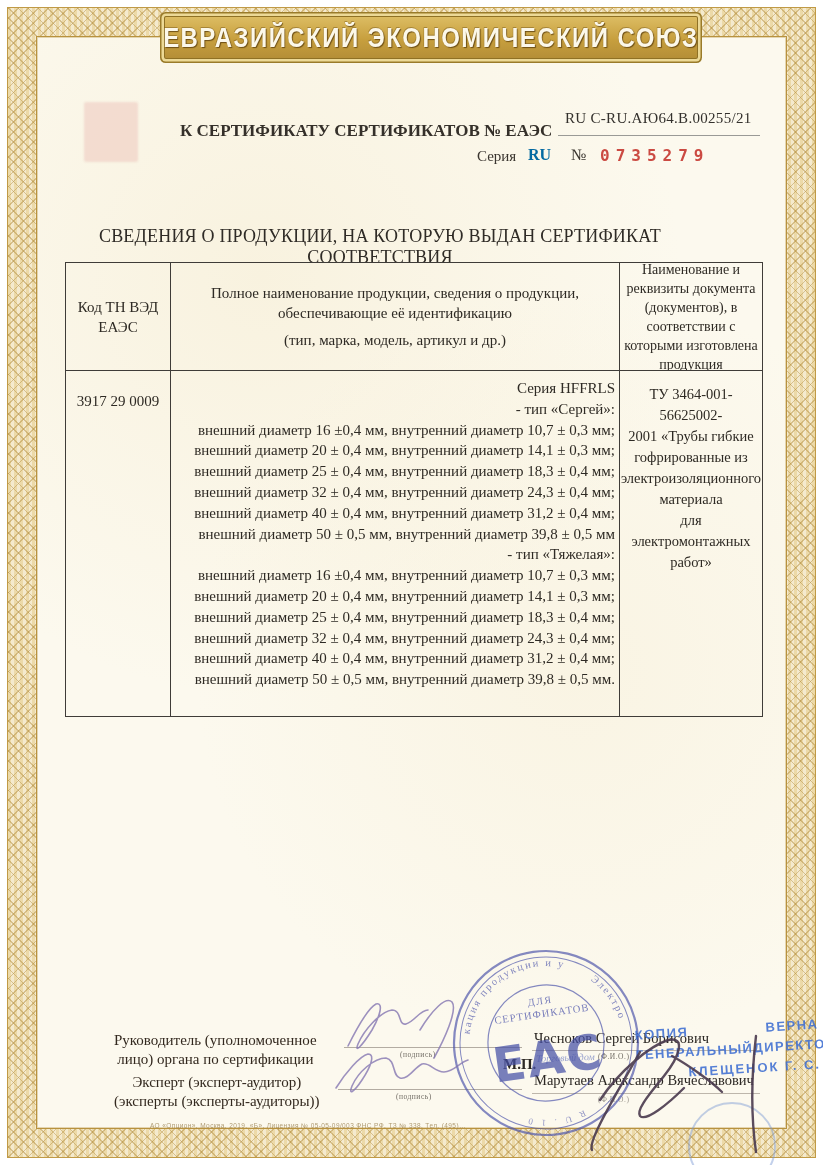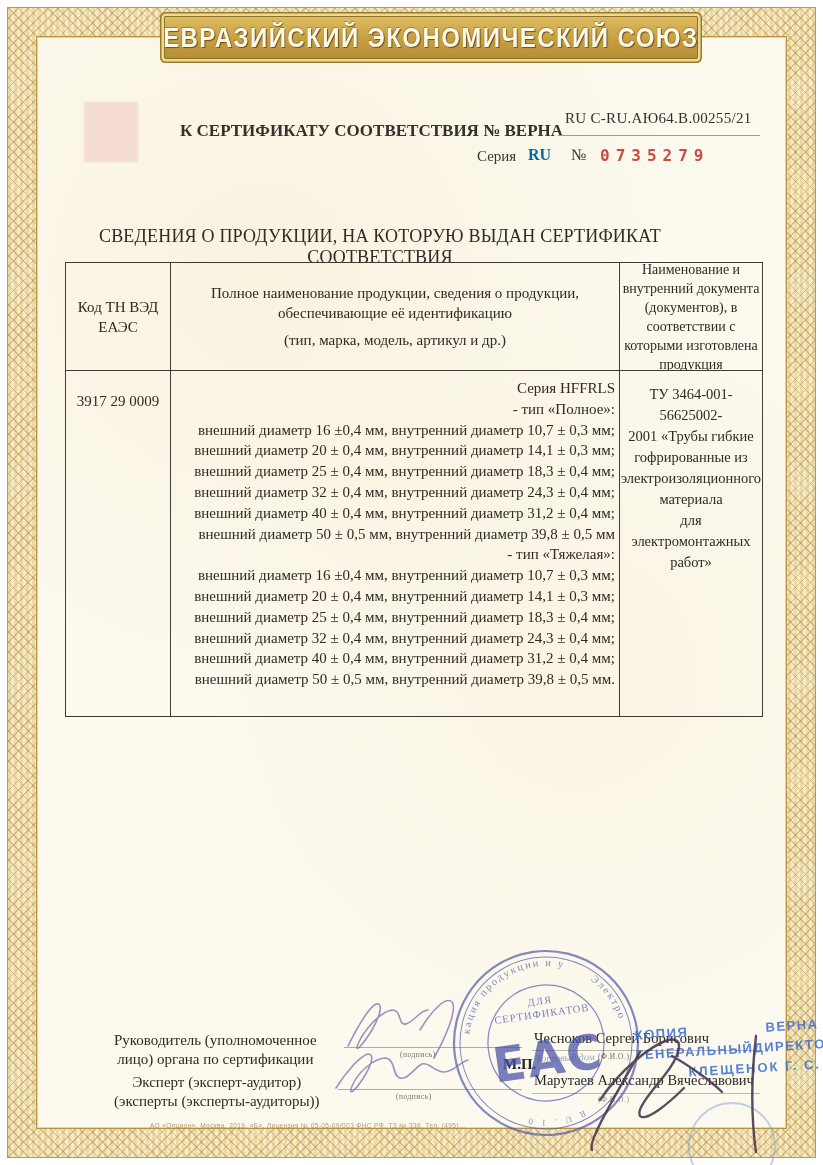--- a/index.html
+++ b/index.html
@@ -97,45 +97,45 @@
 
 <div class="page">
   <div class="border-band"></div>
   <div class="page-inner"></div>
   <div class="abs watermark"></div>
 
   <div class="abs banner">
     <span>ЕВРАЗИЙСКИЙ ЭКОНОМИЧЕСКИЙ СОЮЗ</span>
   </div>
 
-  <div class="abs cert-label">К СЕРТИФИКАТУ СООТВЕТСТВИЯ № ВЕРНА</div>
+  <div class="abs cert-label">К СЕРТИФИКАТУ СЕРТИФИКАТОВ № ЕАЭС</div>
   <div class="abs cert-number">RU C-RU.АЮ64.В.00255/21</div>
   <div class="abs cert-underline"></div>
   <div class="abs series-label">Серия</div>
   <div class="abs series-value">RU</div>
   <div class="abs number-sign">№</div>
   <div class="abs blank-number">0735279</div>
 
   <div class="abs section-heading">СВЕДЕНИЯ О ПРОДУКЦИИ, НА КОТОРУЮ ВЫДАН СЕРТИФИКАТ СООТВЕТСТВИЯ</div>
 
   <div class="abs product-table">
     <div class="cell hdr">Код ТН ВЭД ЕАЭС</div>
     <div class="cell hdr hdr-product">
       <div class="lines">
           <div>Полное наименование продукции, сведения о продукции,</div>
           <div>обеспечивающие её идентификацию</div>
           <div>(тип, марка, модель, артикул и др.)</div>
         </div>
     </div>
-    <div class="cell hdr hdr-doc last-col">Наименование и внутренний документа (документов), в соответствии с которыми изготовлена продукция</div>
+    <div class="cell hdr hdr-doc last-col">Наименование и реквизиты документа (документов), в соответствии с которыми изготовлена продукция</div>
     <div class="cell code-cell last-row">3917 29 0009</div>
     <div class="cell product-cell last-row">
       <div class="lines">
           <div>Серия HFFRLS</div>
-          <div>- тип «Полное»:</div>
+          <div>- тип «Сергей»:</div>
           <div>внешний диаметр 16 ±0,4 мм, внутренний диаметр 10,7 ± 0,3 мм;</div>
           <div>внешний диаметр 20 ± 0,4 мм, внутренний диаметр 14,1 ± 0,3 мм;</div>
           <div>внешний диаметр 25 ± 0,4 мм, внутренний диаметр 18,3 ± 0,4 мм;</div>
           <div>внешний диаметр 32 ± 0,4 мм, внутренний диаметр 24,3 ± 0,4 мм;</div>
           <div>внешний диаметр 40 ± 0,4 мм, внутренний диаметр 31,2 ± 0,4 мм;</div>
           <div>внешний диаметр 50 ± 0,5 мм, внутренний диаметр 39,8 ± 0,5 мм</div>
           <div>- тип «Тяжелая»:</div>
           <div>внешний диаметр 16 ±0,4 мм, внутренний диаметр 10,7 ± 0,3 мм;</div>
           <div>внешний диаметр 20 ± 0,4 мм, внутренний диаметр 14,1 ± 0,3 мм;</div>
           <div>внешний диаметр 25 ± 0,4 мм, внутренний диаметр 18,3 ± 0,4 мм;</div>

